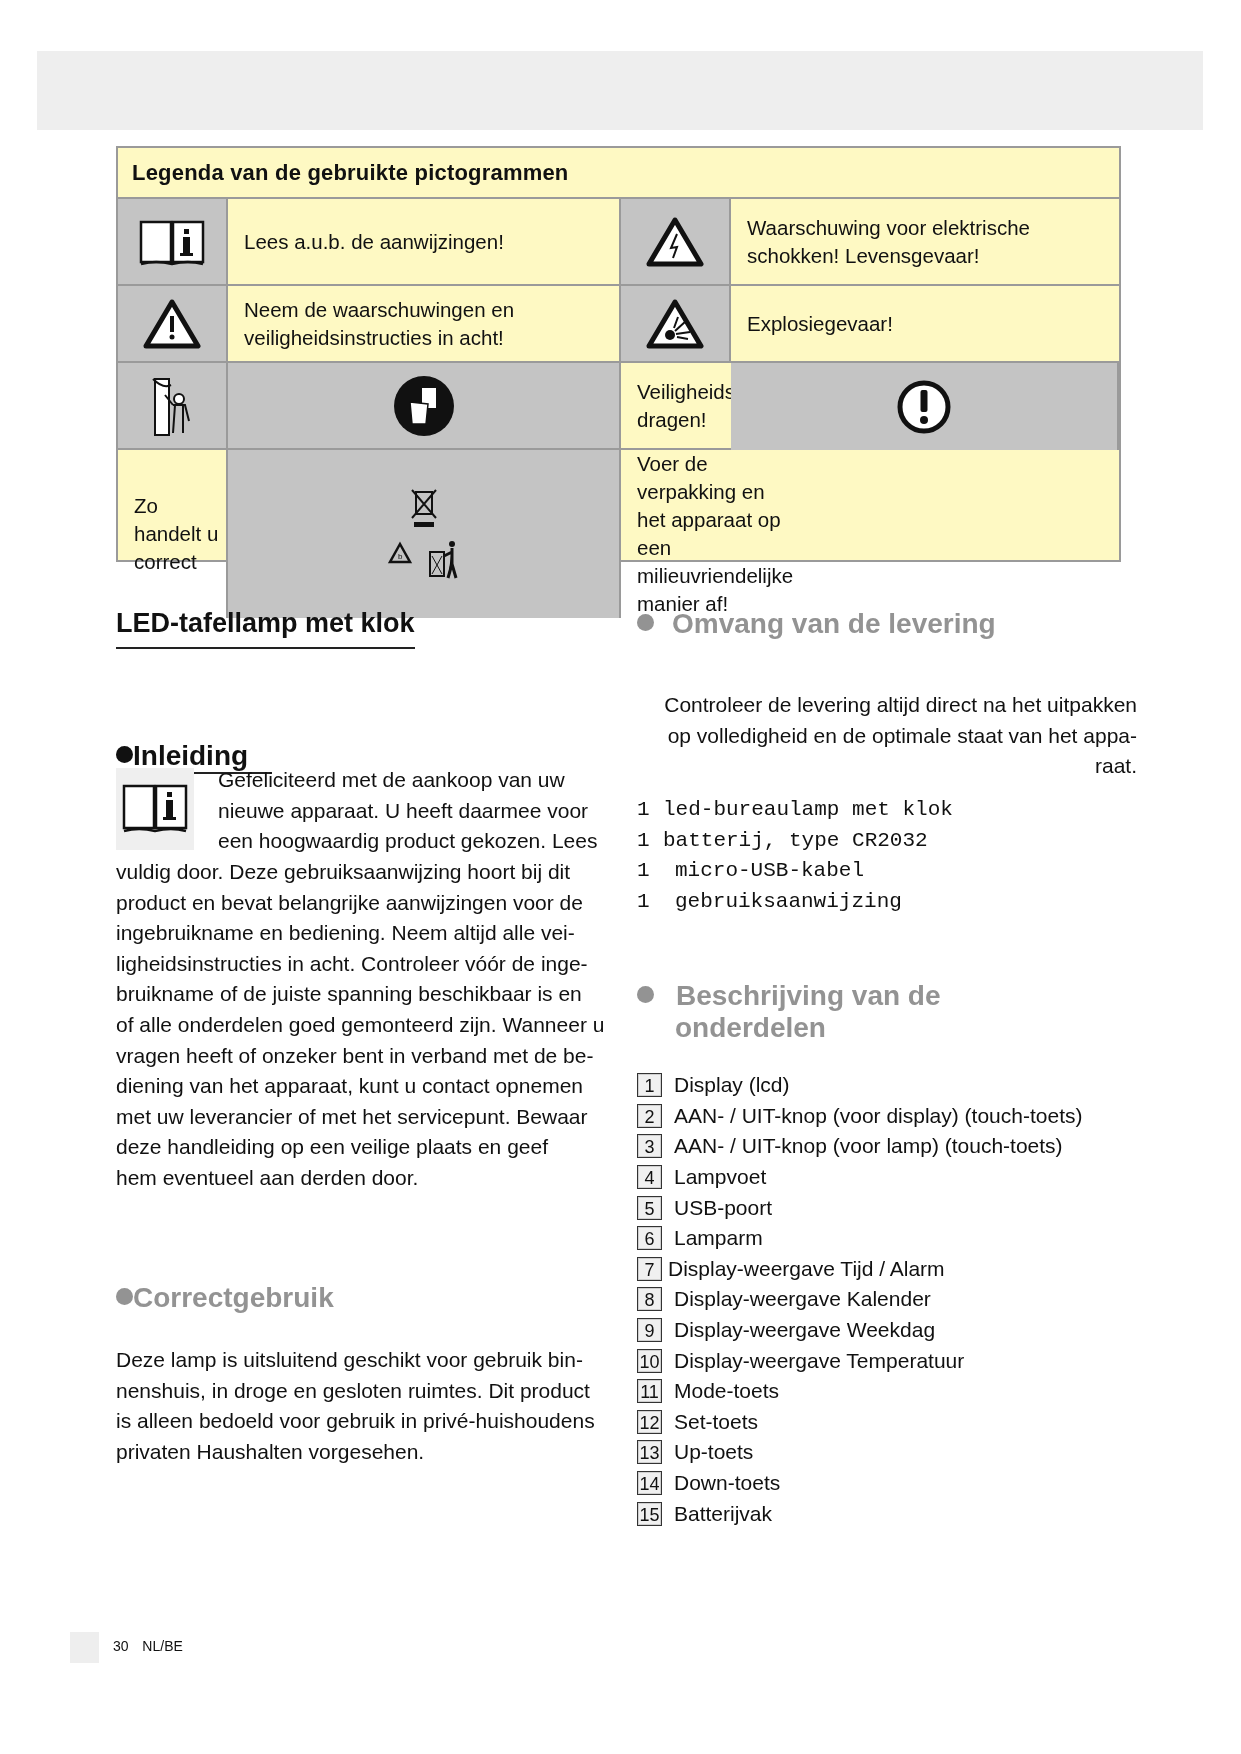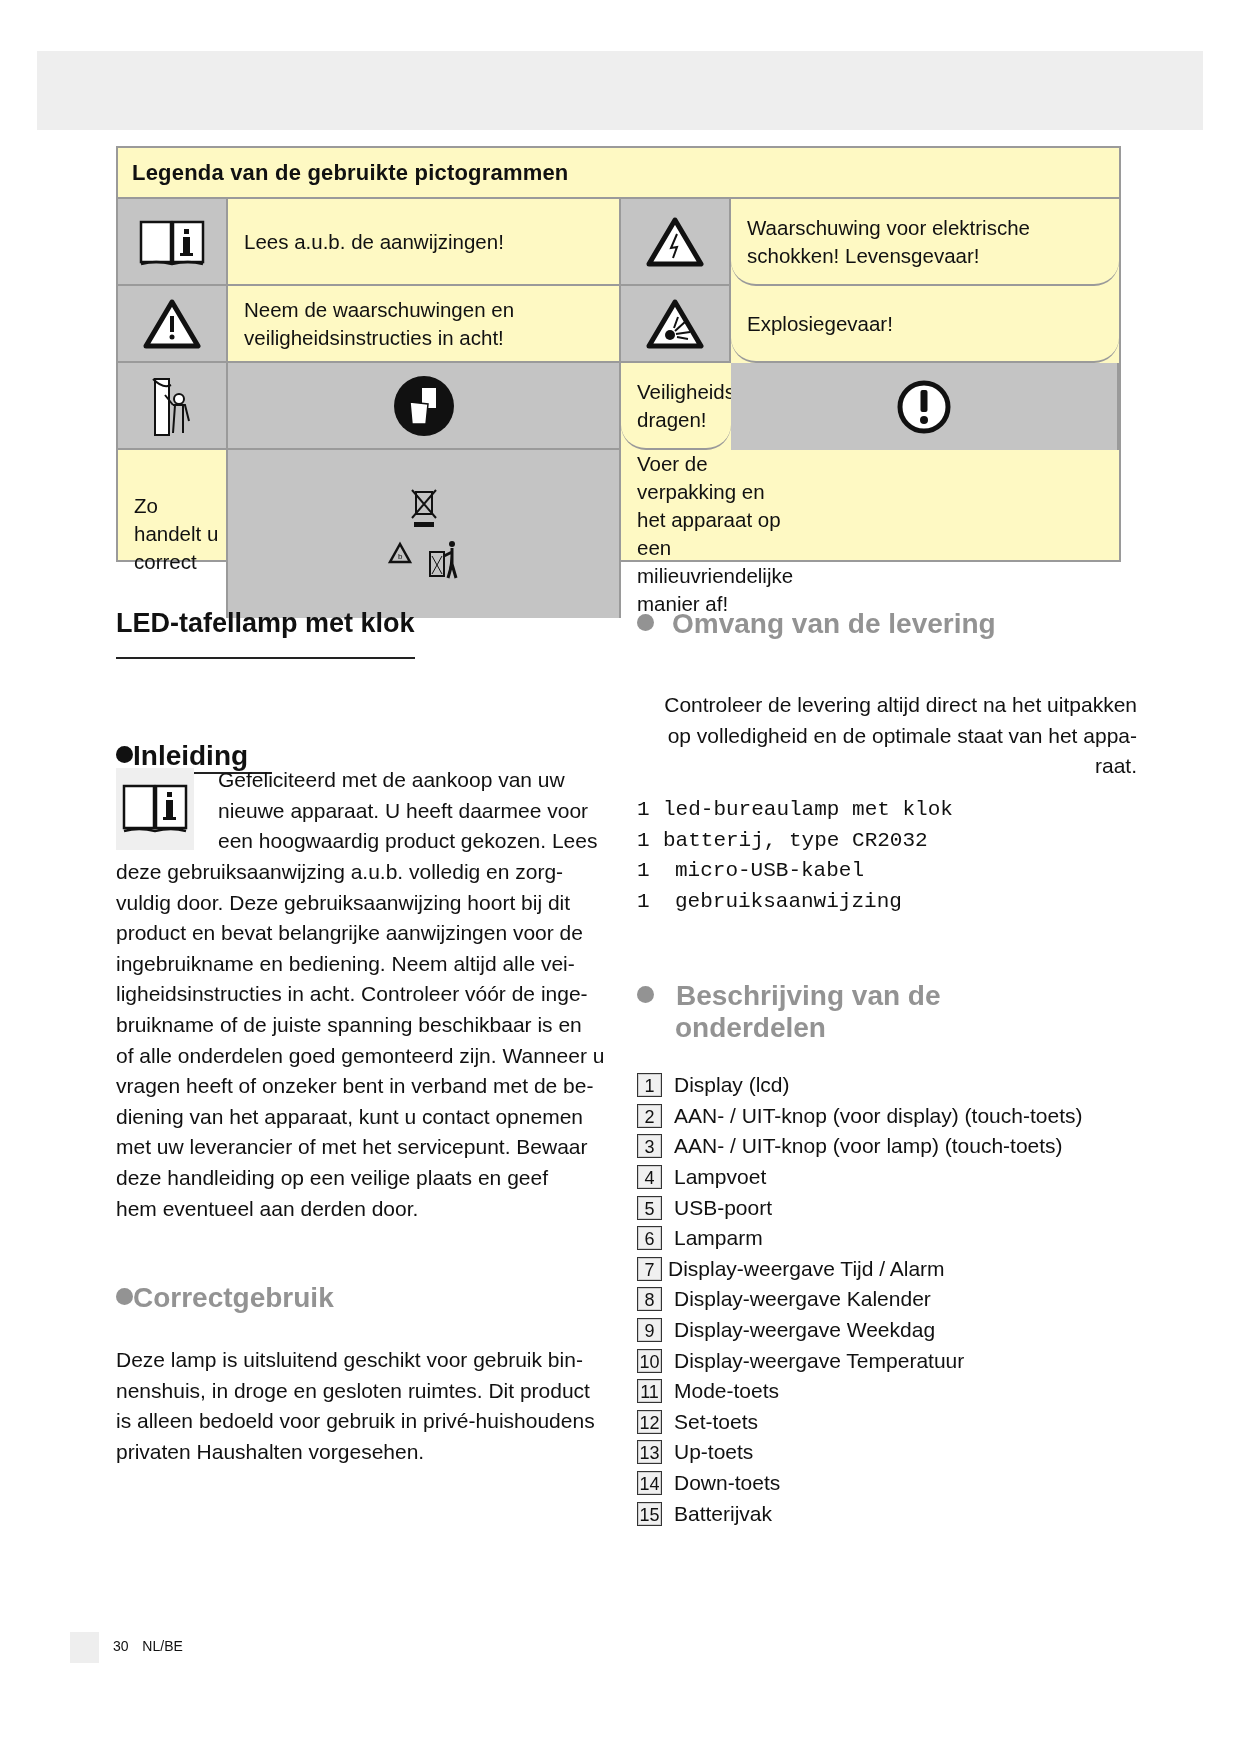--- a/index.html
+++ b/index.html
@@ -9,24 +9,24 @@
   .legend { position:absolute; left:116px; top:146px; width:1005px; height:416px;
             border:2px solid #9a9a9a; box-sizing:border-box; background:#fef9c3; }
   .legend-title { height:51px; border-bottom:2px solid #9a9a9a; box-sizing:border-box;
                   font-weight:bold; font-size:22px; padding:12px 0 0 14px; letter-spacing:0.2px; }
   .legend-grid { display:grid; grid-template-columns:110px 393px 110px 1fr;
                  grid-template-rows:87px 77px 87px 1fr; height:361px; }
   .cell-icon { background:#c4c4c4; border-right:2px solid #9a9a9a; border-bottom:2px solid #9a9a9a;
                display:flex; align-items:center; justify-content:center; box-sizing:border-box; }
   .cell-text { border-right:2px solid #9a9a9a; border-bottom:2px solid #9a9a9a; box-sizing:border-box;
                display:flex; align-items:center; padding-left:16px; font-size:20.5px; line-height:28px; }
-  .legend-grid > .last-col { border-right:none;border-radius:25px; }
+  .legend-grid > .last-col { border-right:none; }
   .legend-grid > .last-row { border-bottom:none; }
   .title-main { position:absolute; left:116px; top:608px; font-size:27px; font-weight:bold;
-                border-bottom:2px solid #222; padding-bottom:18px; }
+                border-bottom:2px solid #222; padding-bottom:8px; }
   .h-section { font-weight:bold; font-size:28px; position:absolute; }
   .h-dark { color:#111; border-bottom:2px solid #222; }
   .h-gray { color:#939393; }
   .dot { display:inline-block; width:17px; height:17px; border-radius:50%; background:#939393;
          vertical-align:middle; margin-right:3px; position:relative; top:-3px; }
   .dot.dark { background:#111; }
   .para { position:absolute; font-size:21px; line-height:30.6px; }
   .intro-icon { position:absolute; left:116px; top:768px; width:78px; height:82px; background:#efefef; }
   .supply-list { position:absolute; left:637px; top:795px; font-size:21px; line-height:30.6px;font-family:Liberation Mono, monospace; }
   .supply-row span.qty { display:inline-block; width:26px; }
@@ -141,21 +141,20 @@
       <path d="M8 63 Q23 59 39 63 Q55 59 70 63" stroke="#111" stroke-width="2.5" fill="none"></path>
     </svg>
 </div>
 
 <div class="para" style="left:218px; top:765px; width:400px;">
   <div>Gefeliciteerd met de aankoop van uw</div>
   <div>nieuwe apparaat. U heeft daarmee voor</div>
   <div>een hoogwaardig product gekozen. Lees</div>
 </div>
 <div class="para" style="left:116px; top:857px; width:500px;">
-  <div>deze gebruiksaanwijzing a.u.b. volledig en zorg-</div>
   <div>vuldig door. Deze gebruiksaanwijzing hoort bij dit</div>
   <div>product en bevat belangrijke aanwijzingen voor de</div>
   <div>ingebruikname en bediening. Neem altijd alle vei-</div>
   <div>ligheidsinstructies in acht. Controleer vóór de inge-</div>
   <div>bruikname of de juiste spanning beschikbaar is en</div>
   <div>of alle onderdelen goed gemonteerd zijn. Wanneer u</div>
   <div>vragen heeft of onzeker bent in verband met de be-</div>
   <div>diening van het apparaat, kunt u contact opnemen</div>
   <div>met uw leverancier of met het servicepunt. Bewaar</div>
   <div>deze handleiding op een veilige plaats en geef</div>

